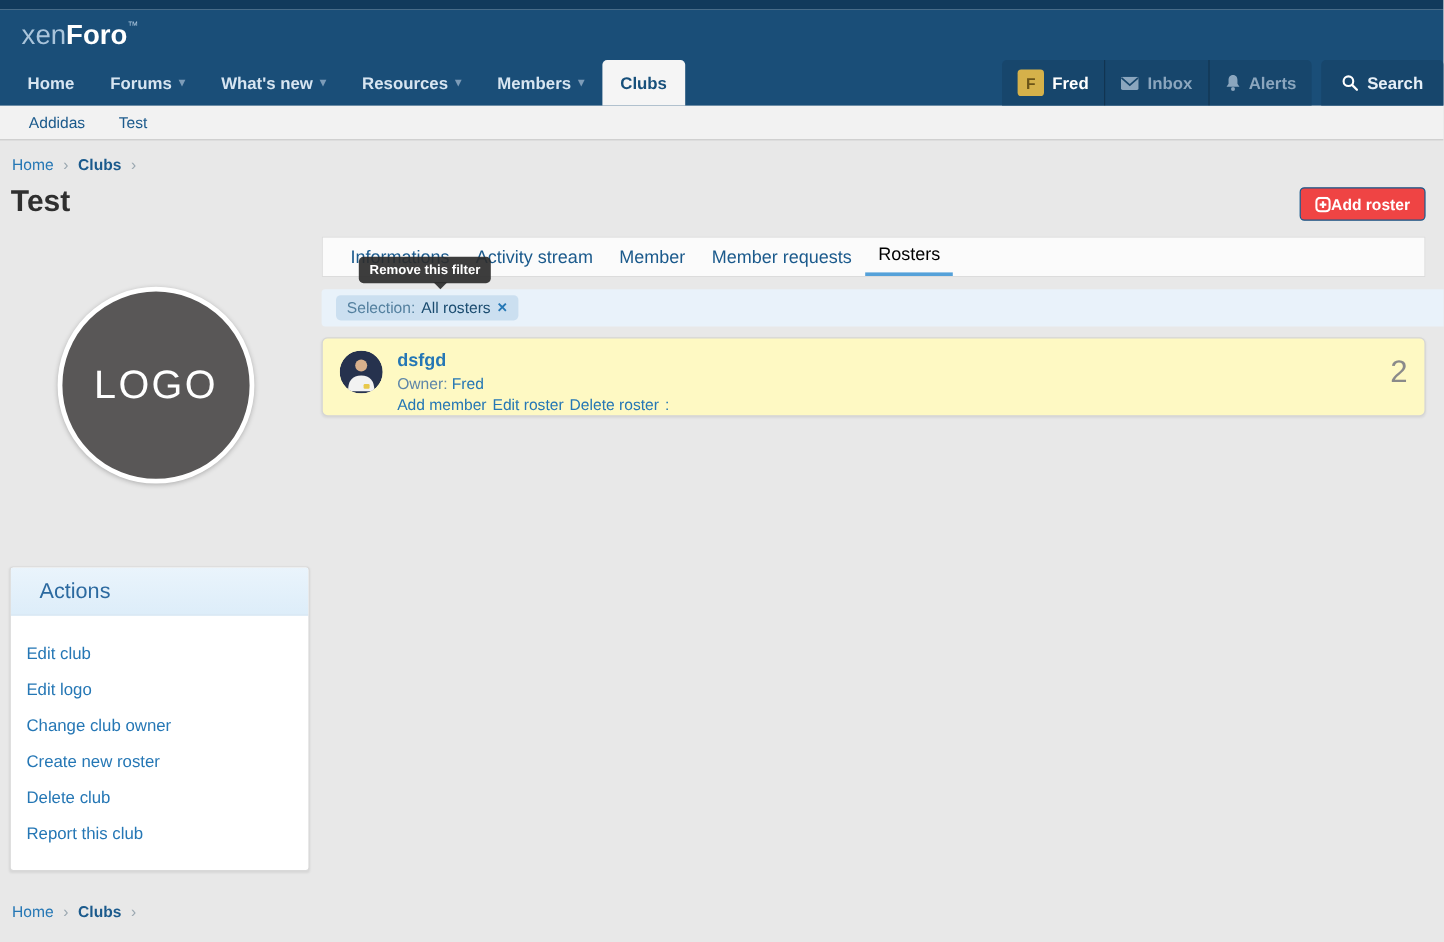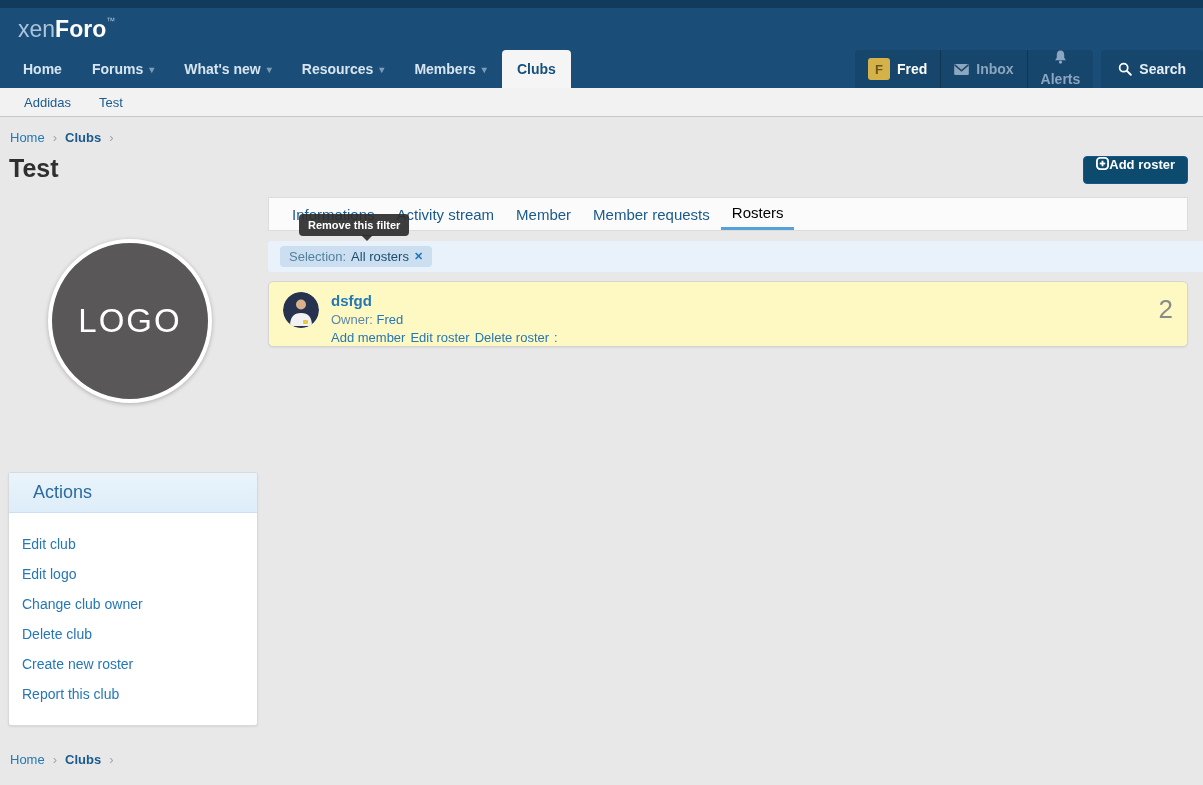--- a/index.html
+++ b/index.html
@@ -37,21 +37,21 @@
   .user-area {
     position: absolute; right: 0; bottom: 0; display: flex; gap: 8px; align-items: flex-end;
   }
   .visitor-tabs {
     display: flex; background: #17466C; border-radius: 4px 4px 0 0; height: 38px;
   }
   .visitor-tab {
     display: flex; align-items: center; gap: 7px; padding: 0 13px; cursor: pointer;
     border-right: 1px solid rgba(0,0,0,0.25); font-size: 14px; font-weight: 700;
   }
-  .visitor-tab:last-child { border-right: none; flex-direction: column; }
+  .visitor-tab:last-child { border-right: none; }
   .visitor-tab .muted { color: #8BA6BE; }
   .mini-avatar {
     width: 22px; height: 22px; border-radius: 3px; background: #D5B14A;
     color: #6B5418; font-size: 13px; font-weight: 700;
     display: flex; align-items: center; justify-content: center;
   }
   .user-name { color: #FFFFFF; }
   .search-tab {
     display: flex; align-items: center; gap: 7px; height: 38px; padding: 0 17px;
     background: #17466C; border-radius: 4px 4px 0 0; cursor: pointer;
@@ -68,23 +68,23 @@
   .crumbs .home { color: #2577B5; }
   .crumbs .sep { color: #9AA7B0; font-size: 13px; }
   .crumbs .current { color: #1B5A8C; font-weight: 700; }
   .crumbs-top { top: 130px; }
   .crumbs-bottom { top: 752px; }
 
   .page-title { position: absolute; left: 9px; top: 154px; font-size: 25px; color: #2F2F2F; }
 
   .btn-add-roster {
     position: absolute; right: 15px; top: 156px; height: 28px;
-    background: #0c4a6e; border: 1px solid #15598C; border-radius: 4px;
+    background: #ef4444; border: 1px solid #15598C; border-radius: 4px;
     color: #FFFFFF; font-size: 13px; font-weight: 700;
-    display: flex; align-items: flex-start; gap: 0; padding: 0 12px; cursor: pointer;
+    display: flex; align-items: center; gap: 0; padding: 0 12px; cursor: pointer;
   }
 
   
   .tab-bar {
     position: absolute; left: 268px; top: 197px; width: 920px; height: 34px;
     background: #FBFBFB; border: 1px solid #DCDCDC;
     display: flex; align-items: stretch; padding-left: 12px;
   }
   .tab {
     display: flex; align-items: center; padding: 0 11px;
@@ -313,22 +313,22 @@
 <div class="club-logo">
   <span>LOGO</span>
 </div>
 
 <div class="actions-panel">
   <div class="actions-header">Actions</div>
   <div class="actions-list">
     <a>Edit club</a>
     <a>Edit logo</a>
     <a>Change club owner</a>
+    <a>Create new roster</a>
     <a>Delete club</a>
-    <a>Create new roster</a>
     <a>Report this club</a>
   </div>
 </div>
 
 <div class="crumbs crumbs-bottom">
   <a class="home">Home</a>
   <span class="sep">›</span>
   <a class="current">Clubs</a>
   <span class="sep">›</span>
 </div>

